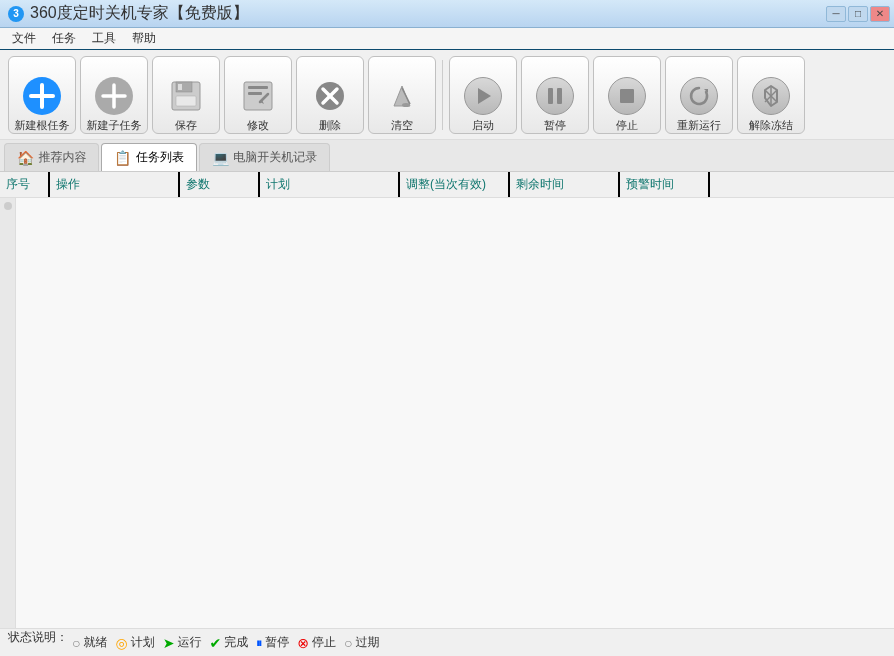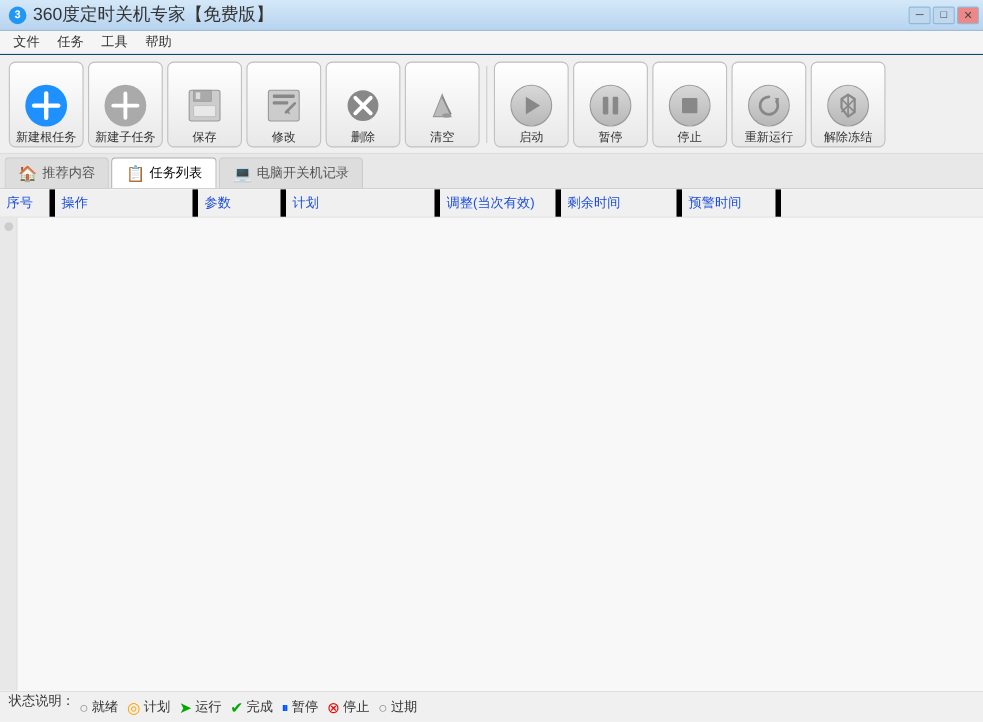--- a/index.html
+++ b/index.html
@@ -194,22 +194,22 @@
       display: grid;
       grid-template-columns: 50px 130px 80px 140px 110px 110px 90px 90px;
       background: #f0f0f0;
       border-bottom: 1px solid #ddd;
       height: 26px;
       align-items: center;
     }
     .col-header {
       padding: 0 6px;
       font-size: 12px;
-      color: #1d4ed8;
-      border-right: 5px solid #000000;
+      color: #0f766e;
+      border-right: 2px solid #000000;
       height: 100%;
       display: flex;
       align-items: center;
     }
 
     
     .left-panel {
       width: 16px;
       background: #e8e8e8;
       border-right: 1px solid #ddd;

